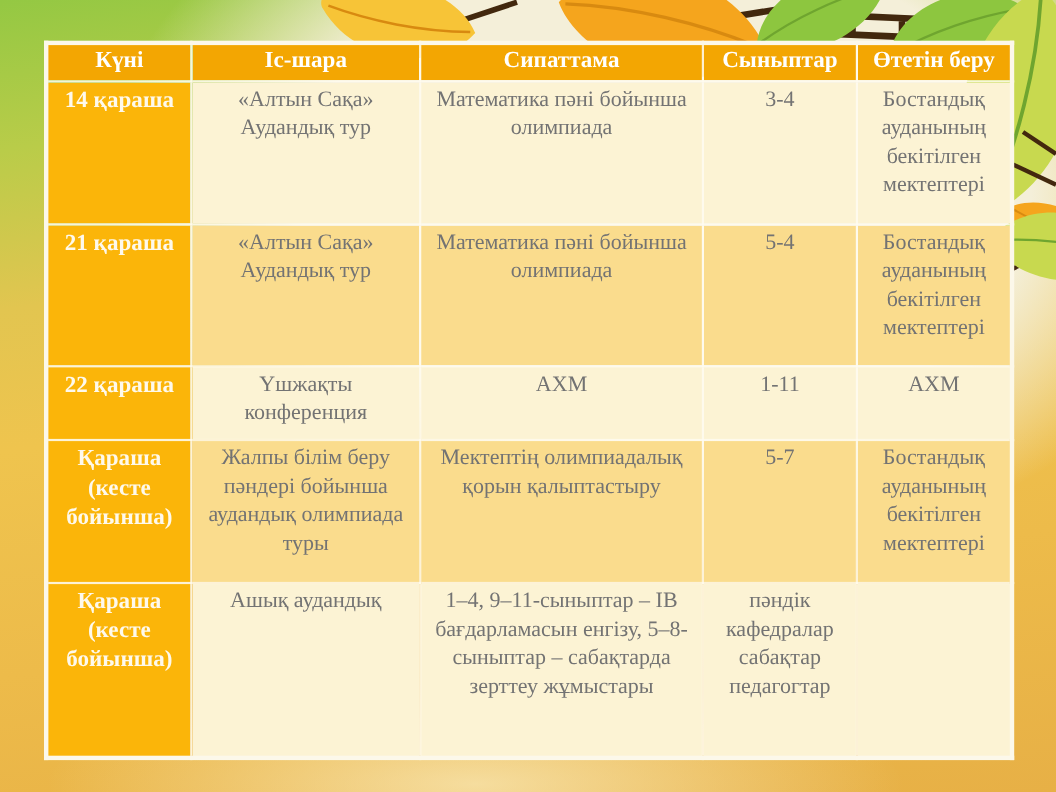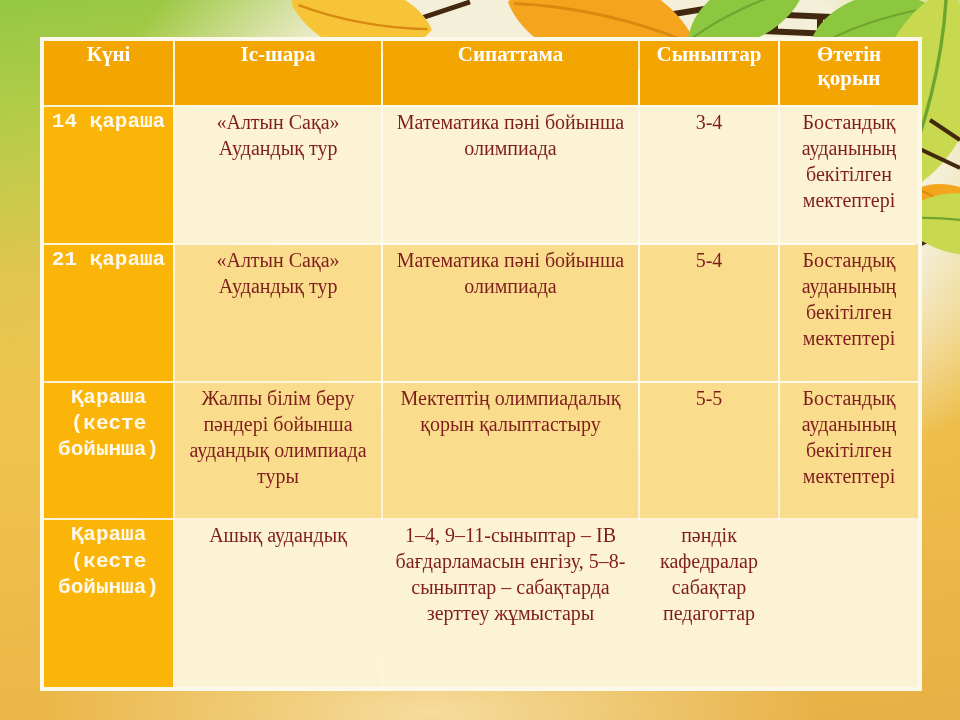--- a/index.html
+++ b/index.html
@@ -26,23 +26,23 @@
     border:2px solid rgba(255,252,240,0.85);
     vertical-align:top;text-align:center;
     padding:2px 6px;overflow:hidden;
   }
   th{
     background:#F3A602;color:#FFFFFF;
     font-size:21px;font-weight:bold;line-height:1.15;padding-top:1px;
   }
   td.date{
     background:#FBB509;color:#FEF9EC;
-    font-size:21px;font-weight:bold;line-height:1.25;font-family:Liberation Mono, monospace;
+    font-size:21px;font-weight:bold;line-height:1.25;
   }
-  td.body-cell{font-size:20px;color:#7f1d1d;line-height:1.3;}
+  td.body-cell{font-size:20px;color:#737373;line-height:1.3;}
   tr.cream td.body-cell{background:#FCF3D4;}
   tr.gold  td.body-cell{background:#FADC8D;}
   tr.r-head{height:30px;}
   tr.r1{height:113px;} tr.r2{height:112px;} tr.r3{height:58px;}
   tr.r4{height:112px;} tr.r5{height:138px;} tr.r6{height:91px;}
 </style>
 </head>
 <body>
 
 <div class="slide">
@@ -102,41 +102,48 @@
           <col class="c3">
           <col class="c4">
           <col class="c5">
         </colgroup>
       <tbody>
           <tr class="r-head">
         <th>Күні</th>
         <th>Іс-шара</th>
         <th>Сипаттама</th>
         <th>Сыныптар</th>
-        <th>Өтетін қорын</th>
+        <th>Өтетін беру</th>
       </tr>
       <tr class="cream r1">
         <td class="date">14 қараша</td>
         <td class="body-cell">«Алтын Сақа» Аудандық тур</td>
         <td class="body-cell">Математика пәні бойынша олимпиада</td>
         <td class="body-cell">3-4</td>
         <td class="body-cell">Бостандық ауданының бекітілген мектептері</td>
       </tr>
       <tr class="gold r2">
         <td class="date">21 қараша</td>
         <td class="body-cell">«Алтын Сақа» Аудандық тур</td>
         <td class="body-cell">Математика пәні бойынша олимпиада</td>
         <td class="body-cell">5-4</td>
         <td class="body-cell">Бостандық ауданының бекітілген мектептері</td>
       </tr>
+      <tr class="cream r3">
+        <td class="date">22 қараша</td>
+        <td class="body-cell">Үшжақты конференция</td>
+        <td class="body-cell">АХМ</td>
+        <td class="body-cell">1-11</td>
+        <td class="body-cell">АХМ</td>
+      </tr>
       <tr class="gold r4">
         <td class="date">Қараша (кесте бойынша)</td>
         <td class="body-cell">Жалпы білім беру пәндері бойынша аудандық олимпиада туры</td>
         <td class="body-cell">Мектептің олимпиадалық қорын қалыптастыру</td>
-        <td class="body-cell">5-5</td>
+        <td class="body-cell">5-7</td>
         <td class="body-cell">Бостандық ауданының бекітілген мектептері</td>
       </tr>
       <tr class="cream r5">
         <td class="date">Қараша (кесте бойынша)</td>
         <td class="body-cell">Ашық аудандық</td>
         <td class="body-cell">1–4, 9–11-сыныптар – IB бағдарламасын енгізу, 5–8-сыныптар – сабақтарда зерттеу жұмыстары</td>
         <td class="body-cell">пәндік кафедралар сабақтар педагогтар</td>
         <td class="body-cell"></td>
       </tr>
     </tbody>

